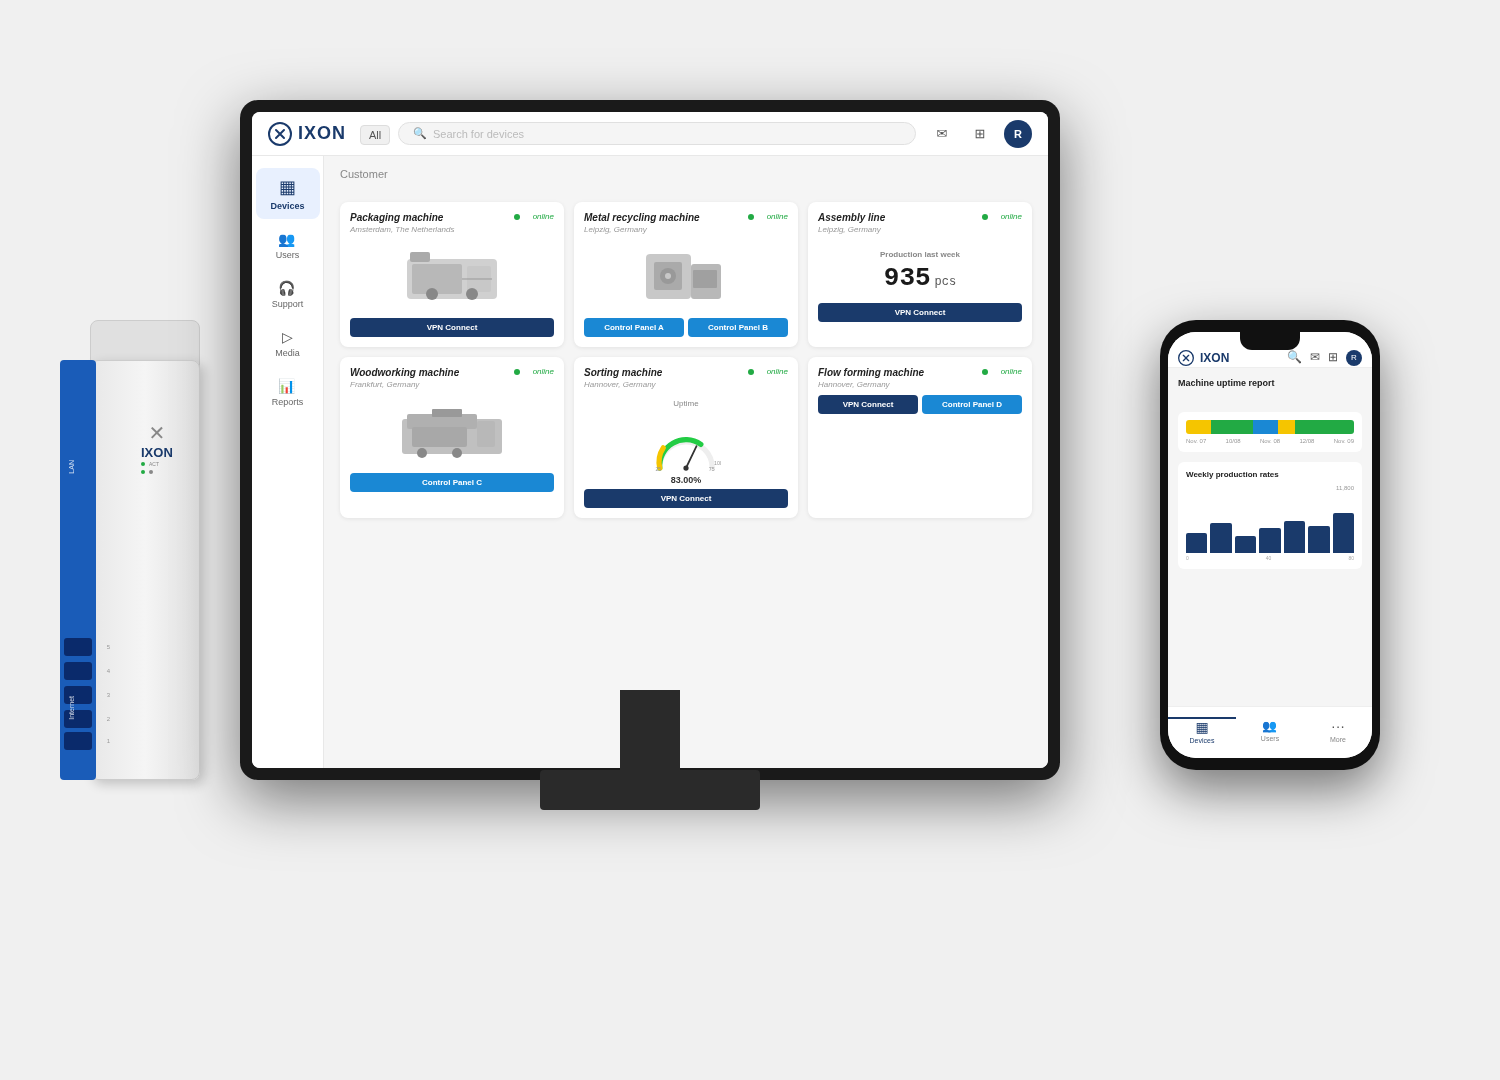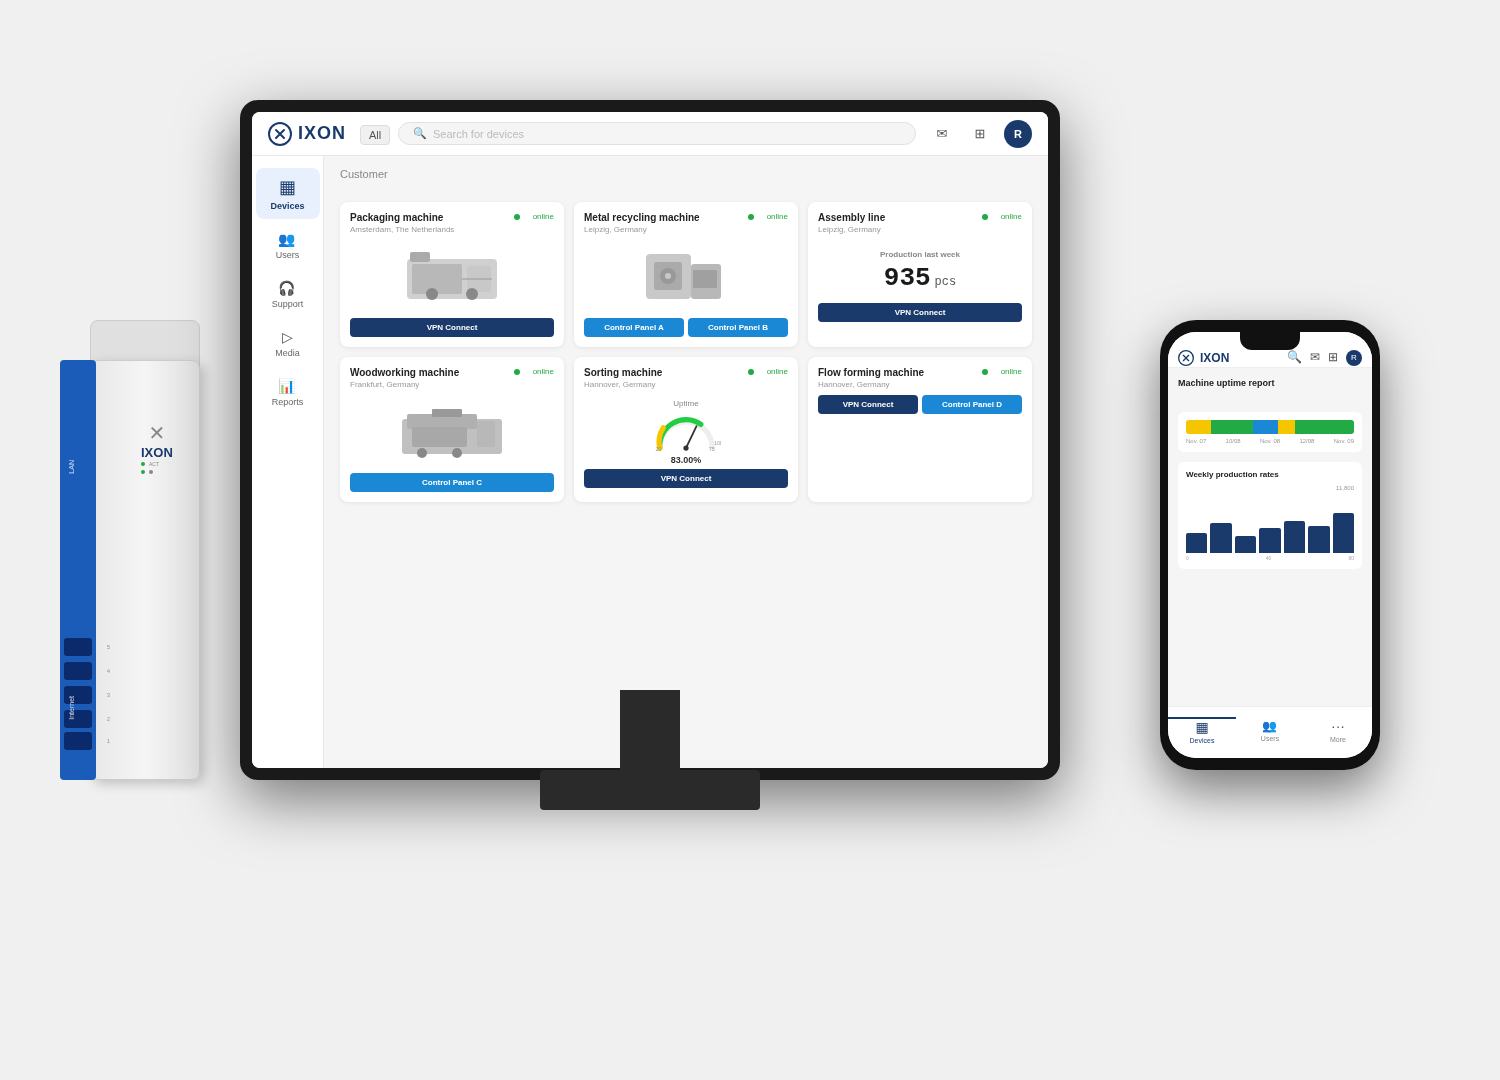--- a/index.html
+++ b/index.html
@@ -215,20 +215,21 @@
       background: #fff;
       border-radius: 8px;
       padding: 10px;
       box-shadow: 0 1px 4px rgba(0,0,0,0.08);
     }
     .card-header {
       display: flex;
       justify-content: space-between;
       align-items: flex-start;
       margin-bottom: 6px;
+      font-style: italic;
     }
     .card-title {
       font-size: 10px;
       font-weight: 600;
       color: #222;
     }
     .card-location {
       font-size: 8px;
       color: #999;
       margin-top: 2px;
@@ -301,21 +302,21 @@
     
     .gauge-container {
       display: flex;
       flex-direction: column;
       align-items: center;
       padding: 4px 0;
     }
     .gauge-label {
       font-size: 8px;
       color: #888;
-      margin-bottom: 0;
+      margin-bottom: 20px;
     }
     .gauge-svg {
       width: 70px;
       height: 45px;
     }
     .gauge-value {
       font-size: 9px;
       font-weight: 600;
       color: #333;
       margin-top: 2px;

